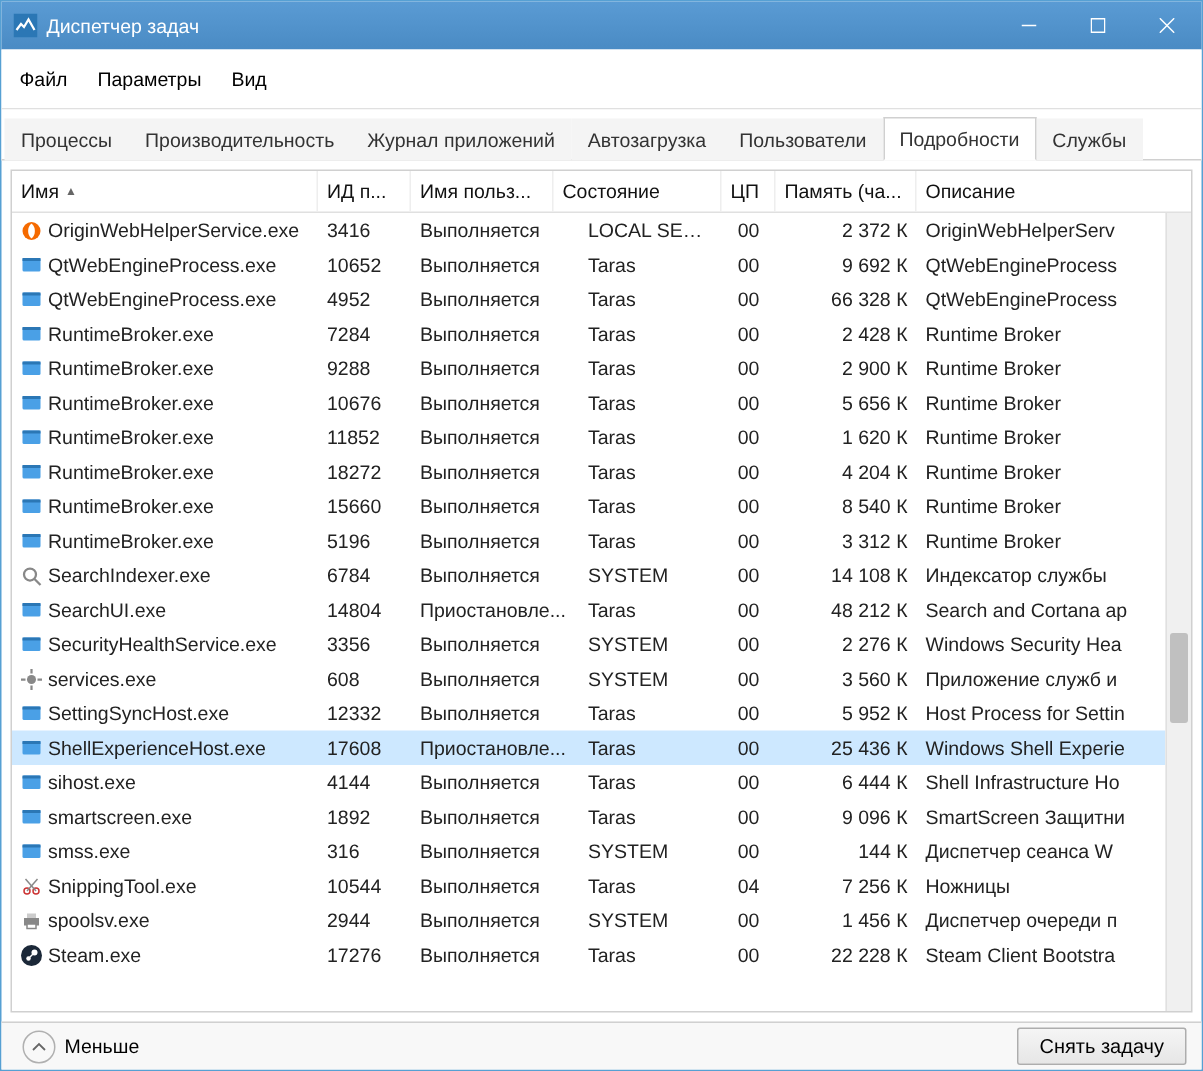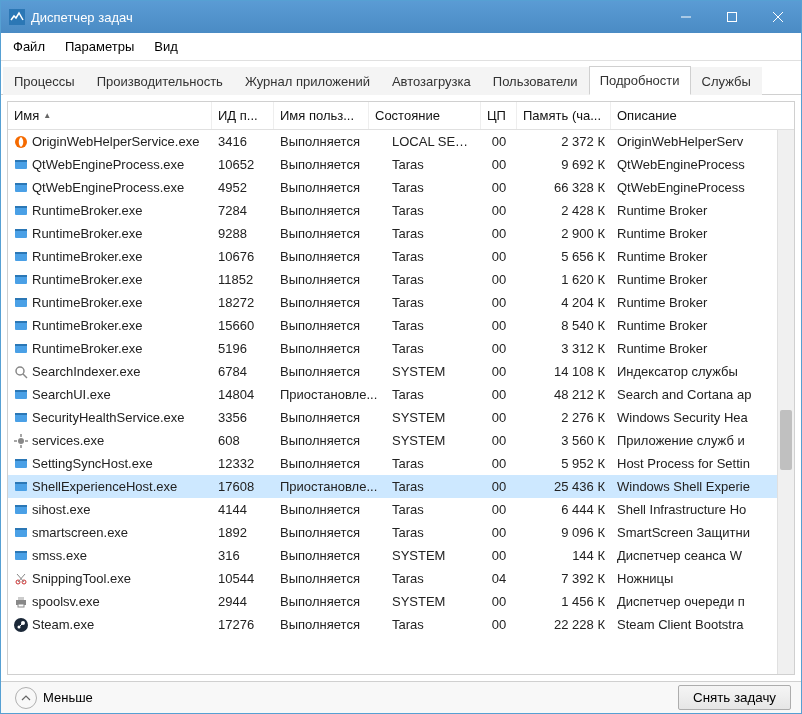--- a/index.html
+++ b/index.html
@@ -25,21 +25,21 @@
     display:flex; align-items:center;
     padding-left:8px;
     font-size:13px;
   }
   .titlebar .app-icon { width:16px; height:16px; margin-right:6px; display:inline-block; }
   .titlebar .app-icon svg { display:block; }
   .titlebar .title { flex:1; }
   .titlebar .win-btn { width:46px; height:32px; display:flex; align-items:center; justify-content:center; color:#fff; }
   
   .menubar {
-    height:28px; background:#fff;
+    height:40px; background:#fff;
     display:flex; align-items:center;
     padding:0 2px;
     border-bottom:1px solid #e0e0e0;
     font-size:13px;
   }
   .menubar .menu-item { padding:2px 10px; }
   
   .tabbar {
     display:flex; align-items:flex-end;
     background:#fff;
@@ -521,21 +521,21 @@
                     <circle cx="10" cy="10" r="2" stroke="#c33" fill="none"></circle>
                     <line x1="4" y1="10" x2="11" y2="2" stroke="#888"></line>
                     <line x1="10" y1="10" x2="3" y2="2" stroke="#888"></line>
                   </svg></span>
                 <span>SnippingTool.exe</span>
               </div>
               <div class="td col-pid">10544</div>
               <div class="td col-state">Выполняется</div>
               <div class="td col-user">Taras</div>
               <div class="td col-cpu">04</div>
-              <div class="td col-mem">7 392 К</div>
+              <div class="td col-mem">7 256 К</div>
               <div class="td col-desc">Ножницы</div>
             </div>
             <div class="tr">
               <div class="td col-name">
                 <span class="proc-icon"><svg viewBox="0 0 14 14">
                     <rect x="2" y="5" width="10" height="5" fill="#888"></rect>
                     <rect x="4" y="2" width="6" height="3" fill="#ccc"></rect>
                     <rect x="4" y="9" width="6" height="3" fill="#fff" stroke="#888"></rect>
                   </svg></span>
                 <span>spoolsv.exe</span>

